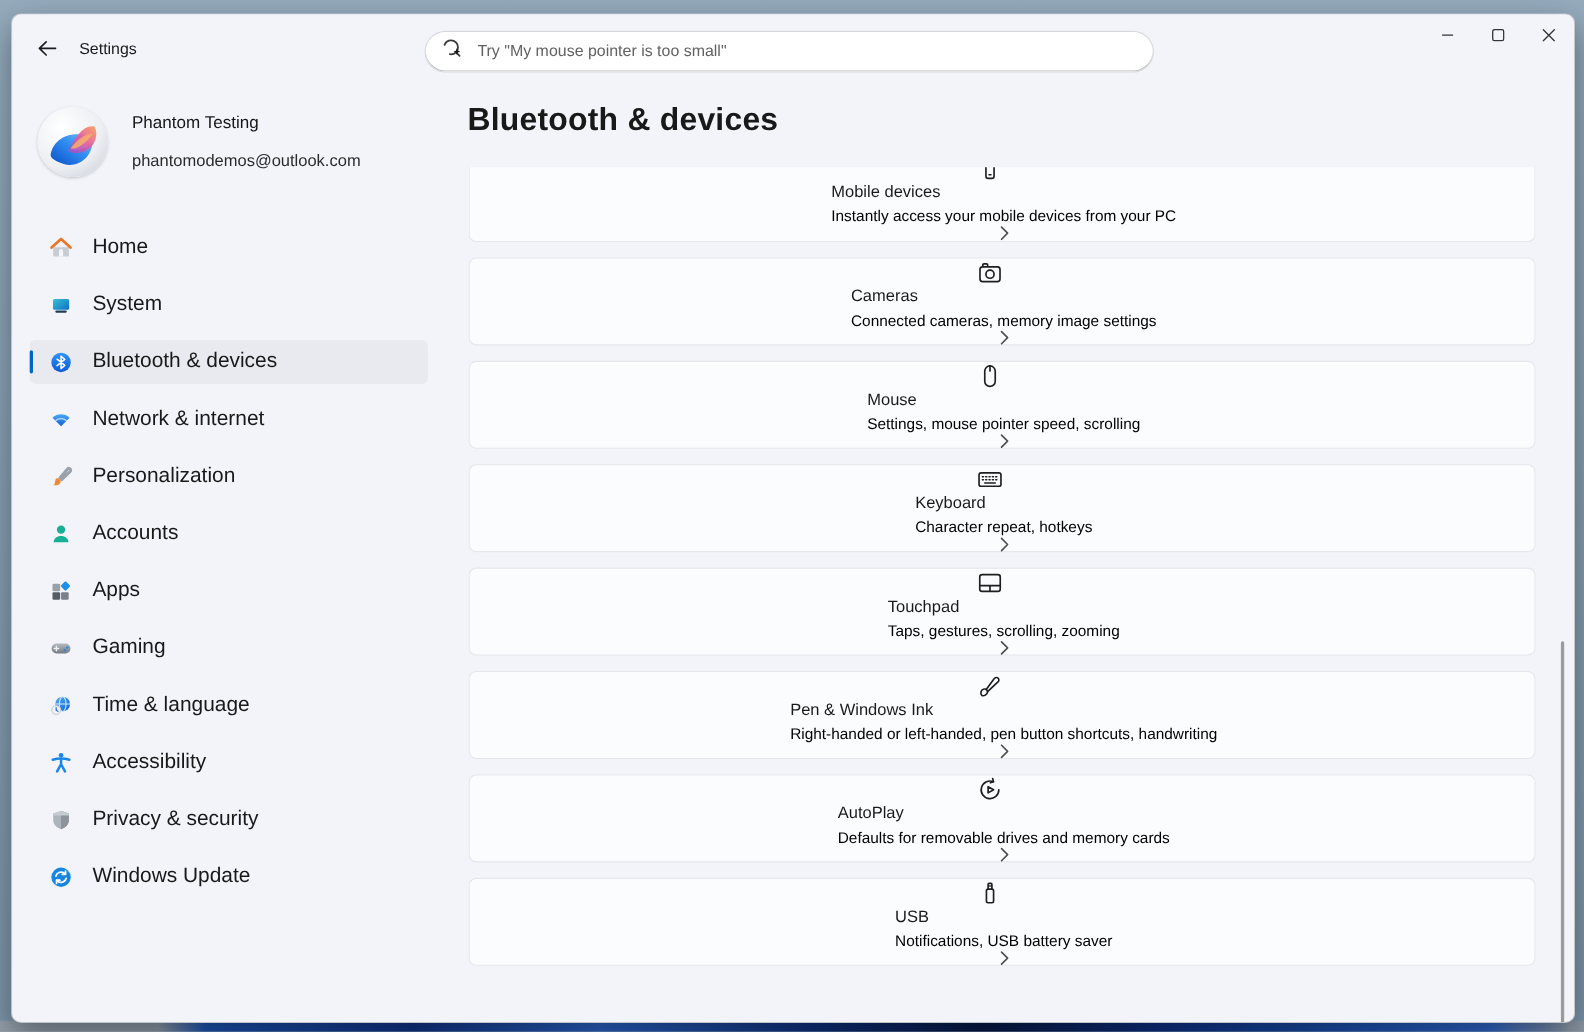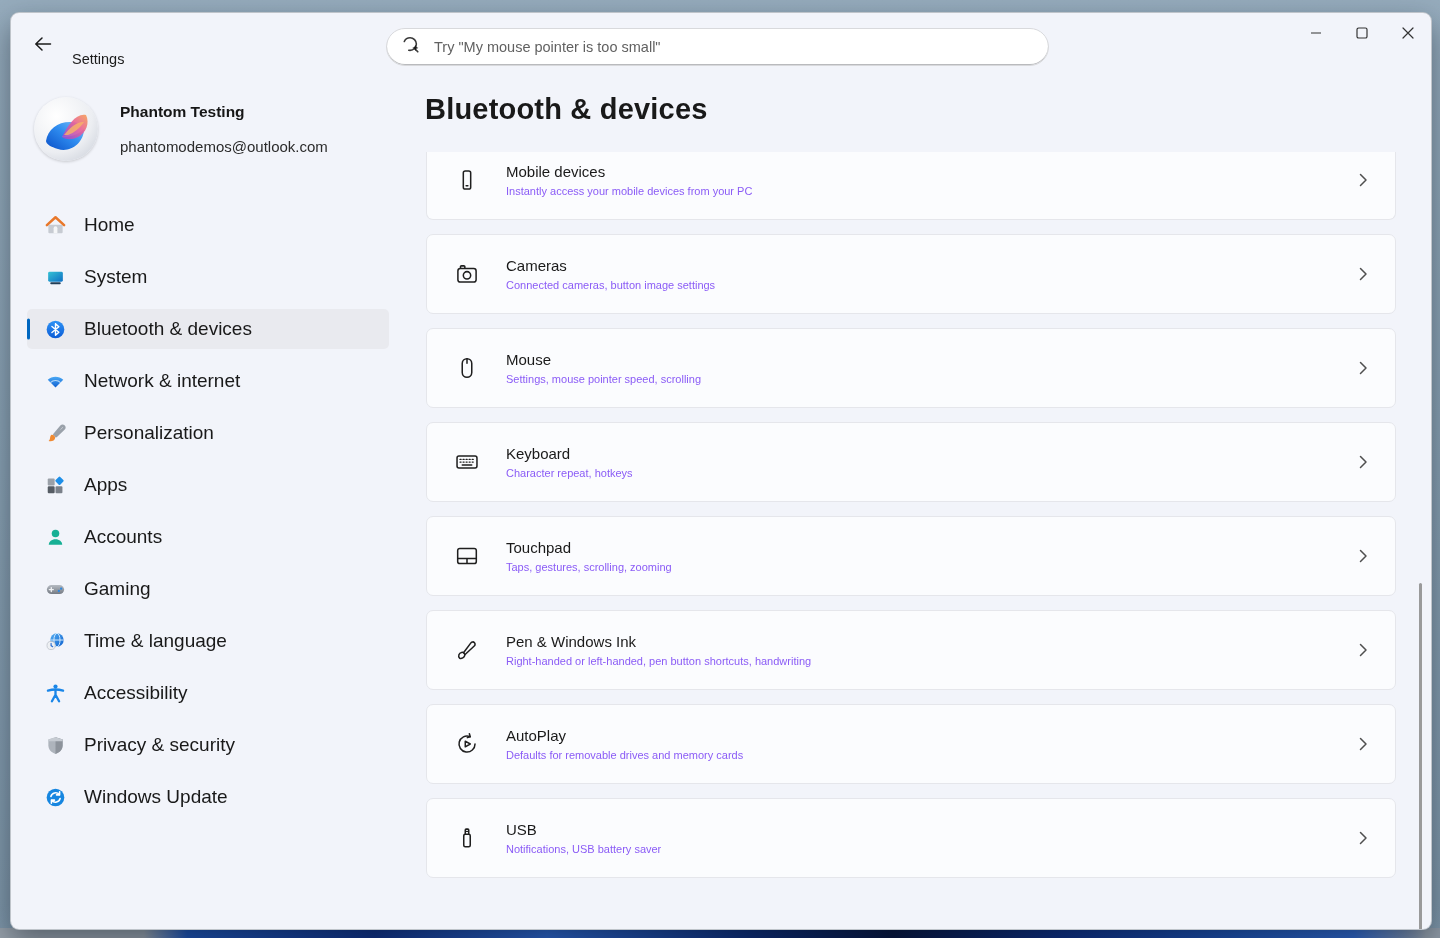--- a/index.html
+++ b/index.html
@@ -13,63 +13,63 @@
 
   .window { position:absolute; left:10px; top:12px; width:1422px; height:918px;
     background:#f2f4fa; border-radius:9px; overflow:hidden;
     border:1px solid rgba(40,50,60,.25);
     box-shadow:0 12px 30px rgba(10,20,30,.45); }
 
   
   .titlebar { position:absolute; left:0; top:0; right:0; height:64px; }
   .back-btn { position:absolute; left:14px; top:18px; width:36px; height:30px;
     display:flex; align-items:center; justify-content:center; border-radius:5px; cursor:pointer; }
-  .app-title { position:absolute; left:61px; top:38px; font-size:14.5px; color:#1b1b1b; }
+  .app-title { position:absolute; left:61px; top:24px; font-size:14.5px; color:#1b1b1b; }
   .search-box { position:absolute; left:375px; top:15px; width:663px; height:38px;
     background:#ffffff; border:1px solid #d8d9dc; border-radius:19px;
     box-shadow:inset 0 -1px 0 #b9babd; display:flex; align-items:center; padding:0 14px; }
   .search-box svg { flex:0 0 auto; margin-right:12px; }
   .search-input { border:none; outline:none; background:transparent; flex:1;
     font-size:14.5px; color:#1b1b1b; font-family:"Liberation Sans",sans-serif; }
   .search-input::placeholder { color:#616161; opacity:1; }
   .win-controls { position:absolute; right:0; top:0; height:44px; display:flex; }
   .win-btn { width:46px; height:42px; display:flex; align-items:center; justify-content:center; cursor:pointer; }
 
   
   .sidebar { position:absolute; left:0; top:64px; width:400px; bottom:0; }
   .user-block { position:absolute; left:23px; top:20px; display:flex; align-items:center; }
   .avatar { width:64px; height:64px; border-radius:50%; overflow:hidden; flex:0 0 auto;
     box-shadow:0 1px 3px rgba(0,0,0,.18); }
   .user-text { margin-left:22px; }
-  .user-name { font-size:15.5px; font-weight:700; color:#161616; margin-bottom:17px; }
+  .user-name { font-size:15.5px; font-weight:400; color:#161616; margin-bottom:17px; }
   .user-email { font-size:15px; color:#2b2b2b; }
 
   .nav { position:absolute; left:16px; top:128px; width:362px; }
   .nav-item { position:relative; height:40px; margin-bottom:12px; border-radius:5px;
     display:flex; align-items:center; padding-left:18px; cursor:pointer; }
   .nav-item.selected { background:#e9eaef; }
   .nav-item.selected::before { content:""; position:absolute; left:0; top:50%;
     transform:translateY(-50%); width:3px; height:21px; border-radius:2px; background:var(--accent,#0067c0); }
   .nav-icon { width:21px; height:21px; display:flex; align-items:center; justify-content:center; margin-right:18px; }
   .nav-label { font-size:19px; color:#191919; white-space:nowrap; }
 
   
   .main { position:absolute; left:400px; top:64px; right:0; bottom:0; }
   .page-title { position:absolute; left:14px; top:16px; font-size:29px; font-weight:700;
     color:#191919; letter-spacing:.2px; }
   .cards-viewport { position:absolute; left:15px; top:75px; width:970px; bottom:0; overflow:hidden; }
   .card { position:relative; height:80px; margin-bottom:14px; background:#fbfcfe;
     border:1px solid #e5e6eb; border-radius:7px; display:flex; align-items:center;
-    padding:0 24px 0 27px; cursor:pointer; }
+    padding:0 24px 0 27px; cursor:pointer;flex-direction:column; }
   .card:first-child { margin-top:-12px; border-top-left-radius:0; border-top-right-radius:0; border-top:none; }
   .card-icon { width:26px; height:26px; flex:0 0 auto; margin-right:26px;
     display:flex; align-items:center; justify-content:center; }
   .card-text { flex:1; min-width:0; }
   .card-title { font-size:15px; color:#1a1a1a; margin-bottom:5px; }
-  .card-sub { font-size:11px; color:#8b5cf6; }
+  .card-sub { font-size:14px; color:#000000; }
   .card-chevron { flex:0 0 auto; display:flex; }
 
   
   .scroll-thumb { position:absolute; right:9px; top:506px; width:3px; height:400px;
     border-radius:2px; background:#9a9a9a; cursor:pointer; }
 </style>
 </head>
 <body>
 
 <div class="wallpaper"></div>
@@ -223,37 +223,37 @@
             <path d="M9 11 L15.6 3.2 C16.3 2.4 17.6 2.5 18.1 3.4 C18.5 4.1 18.3 4.9 17.7 5.5 L10.5 12.4" fill="none" stroke="#9aa1aa" stroke-width="2.6" stroke-linecap="round"></path>
             <path d="M6.2 11.2 C8.2 11 10 12.6 9.6 14.6 C9.2 16.8 6.6 17.8 3.4 17.2 C5 16.2 4.6 14.6 5 13.2 C5.2 12.2 5.6 11.5 6.2 11.2 Z" fill="#f08a32"></path>
           </svg>
         </span>
         <span class="nav-label">Personalization</span>
       </div>
 
       <div class="nav-item">
         <span class="nav-icon">
           <svg width="21" height="21" viewBox="0 0 20 20">
+            <circle cx="10" cy="6.2" r="3.6" fill="#17b095"></circle>
+            <path d="M3.6 17 C3.6 13.8 6.4 11.6 10 11.6 C13.6 11.6 16.4 13.8 16.4 17 Z" fill="#17b095"></path>
+          </svg>
+        </span>
+        <span class="nav-label">Accounts</span>
+      </div>
+
+      <div class="nav-item">
+        <span class="nav-icon">
+          <svg width="21" height="21" viewBox="0 0 20 20">
             <rect x="2.6" y="3.4" width="6.6" height="6.6" rx="1" fill="#9aa0a8"></rect>
             <rect x="2.6" y="10.8" width="6.6" height="6.6" rx="1" fill="#565c64"></rect>
             <rect x="10" y="10.8" width="6.6" height="6.6" rx="1" fill="#7a8089"></rect>
             <rect x="10.7" y="2.4" width="6.2" height="6.2" rx="1" transform="rotate(45 13.8 5.5)" fill="#1e8fe8"></rect>
           </svg>
         </span>
         <span class="nav-label">Apps</span>
-      </div>
-
-      <div class="nav-item">
-        <span class="nav-icon">
-          <svg width="21" height="21" viewBox="0 0 20 20">
-            <circle cx="10" cy="6.2" r="3.6" fill="#17b095"></circle>
-            <path d="M3.6 17 C3.6 13.8 6.4 11.6 10 11.6 C13.6 11.6 16.4 13.8 16.4 17 Z" fill="#17b095"></path>
-          </svg>
-        </span>
-        <span class="nav-label">Accounts</span>
       </div>
 
       <div class="nav-item">
         <span class="nav-icon">
           <svg width="21" height="21" viewBox="0 0 20 20">
             <defs>
                 <linearGradient id="padG" x1="0" y1="0" x2="0" y2="1">
               <stop offset="0%" stop-color="#b5bac1"></stop>
                   <stop offset="100%" stop-color="#747a83"></stop>
                 </linearGradient>
@@ -350,21 +350,21 @@
       <div class="card">
         <span class="card-icon">
           <svg width="26" height="26" viewBox="0 0 24 24">
               <path d="M6 7.2 V5.4 a0.9 0.9 0 0 1 0.9-0.9 H9.1 a0.9 0.9 0 0 1 0.9 0.9 V7" fill="none" stroke="#1f1f1f" stroke-width="1.4"></path>
               <rect x="3.6" y="7" width="16.8" height="12.4" rx="2.2" fill="none" stroke="#1f1f1f" stroke-width="1.4"></rect>
               <circle cx="12" cy="13.2" r="3.4" fill="none" stroke="#1f1f1f" stroke-width="1.4"></circle>
             </svg>
         </span>
         <span class="card-text">
           <div class="card-title">Cameras</div>
-          <div class="card-sub">Connected cameras, button image settings</div>
+          <div class="card-sub">Connected cameras, memory image settings</div>
         </span>
         <span class="card-chevron">
           <svg width="16" height="16" viewBox="0 0 16 16">
               <path d="M5.5 2.5 L11 8 L5.5 13.5" fill="none" stroke="#4f4f4f" stroke-width="1.5" stroke-linecap="round" stroke-linejoin="round"></path>
             </svg>
         </span>
       </div>
 
       <div class="card">
         <span class="card-icon">

